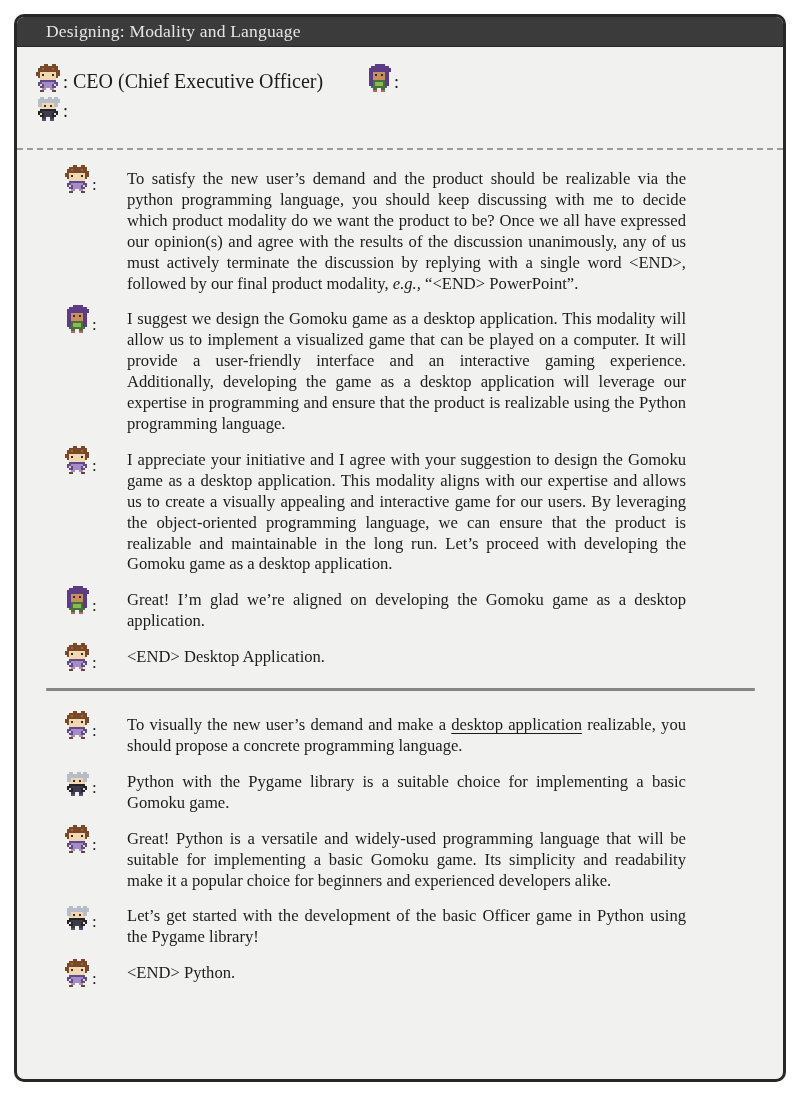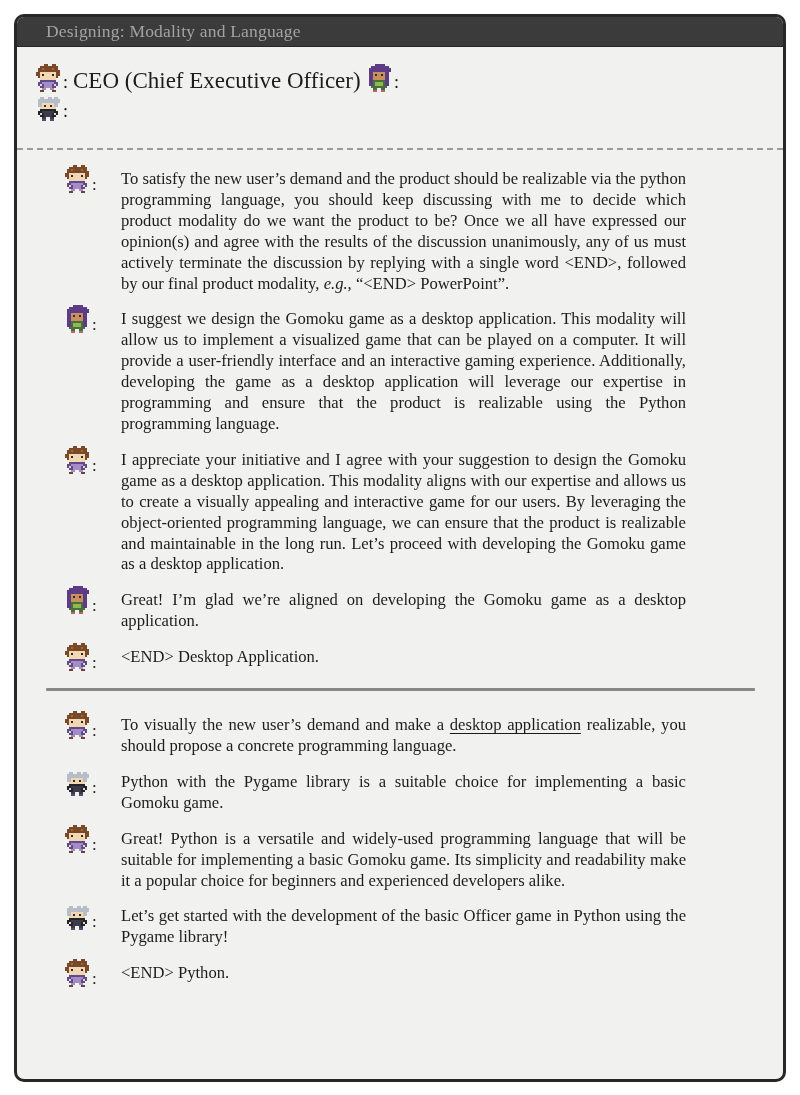--- a/index.html
+++ b/index.html
@@ -7,41 +7,41 @@
     width:800px;height:1095px;position:relative;background:#ffffff;
     font-family:"Liberation Serif","DejaVu Serif",serif;color:#1c1c1c;
     overflow:hidden;box-sizing:border-box;
   }
   .panel{
     position:absolute;left:14px;top:14px;width:772px;height:1068px;
     box-sizing:border-box;border:3px solid #272727;border-radius:10px;
     background:#f1f1ef;overflow:hidden;
   }
   .panel-header{
-    background:#3b3b3b;color:#a3a3a3;height:29px;line-height:29px;
+    background:#3b3b3b;color:#e5e5e5;height:29px;line-height:29px;
     padding-left:29px;font-size:17.5px;letter-spacing:.2px;
     border-bottom:1px solid #272727;
   }
   
   .legend{padding:17px 20px 10px 19px;}
   .legend-row{display:flex;align-items:flex-end;margin-bottom:5px;}
   .legend-item{display:flex;align-items:flex-end;}
   .legend-item.first{width:331px;flex:0 0 331px;}
-  .legend-label{font-size:23px;line-height:22px;white-space:nowrap;}
+  .legend-label{font-size:20px;line-height:22px;white-space:nowrap;}
   .colon{font-size:18px;line-height:20px;margin:0 5px 0 1px;}
   .dashed-divider{border-top:2px dashed #9b9b9b;height:0;margin:12px 0 0 0;}
   
   .messages{padding:4px 97px 0 48px;}
   .msg{display:flex;margin-top:15px;}
   .avatar-cell{position:relative;flex:0 0 42px;width:42px;height:21px;}
   .avatar-cell .avatar{position:absolute;left:0;bottom:-3px;display:block;}
   .avatar-cell .msg-colon{position:absolute;left:27px;bottom:-3px;font-size:17px;line-height:17px;}
   .msg-text{
     flex:1;font-size:16.6px;line-height:20.9px;text-align:justify;
-    text-justify:inter-word;margin-left:14px;
+    text-justify:inter-word;margin-left:20px;
   }
   .msg-text .it{font-style:italic;}
   .msg-text .ul{text-decoration:underline;text-underline-offset:3px;}
   .solid-divider{height:3px;background:#878787;margin:20px 28px 5px 29px;border-radius:1px;}
   svg.pix{display:block;shape-rendering:crispEdges;}
 </style>
 </head>
 <body>
 
 <div class="page">

